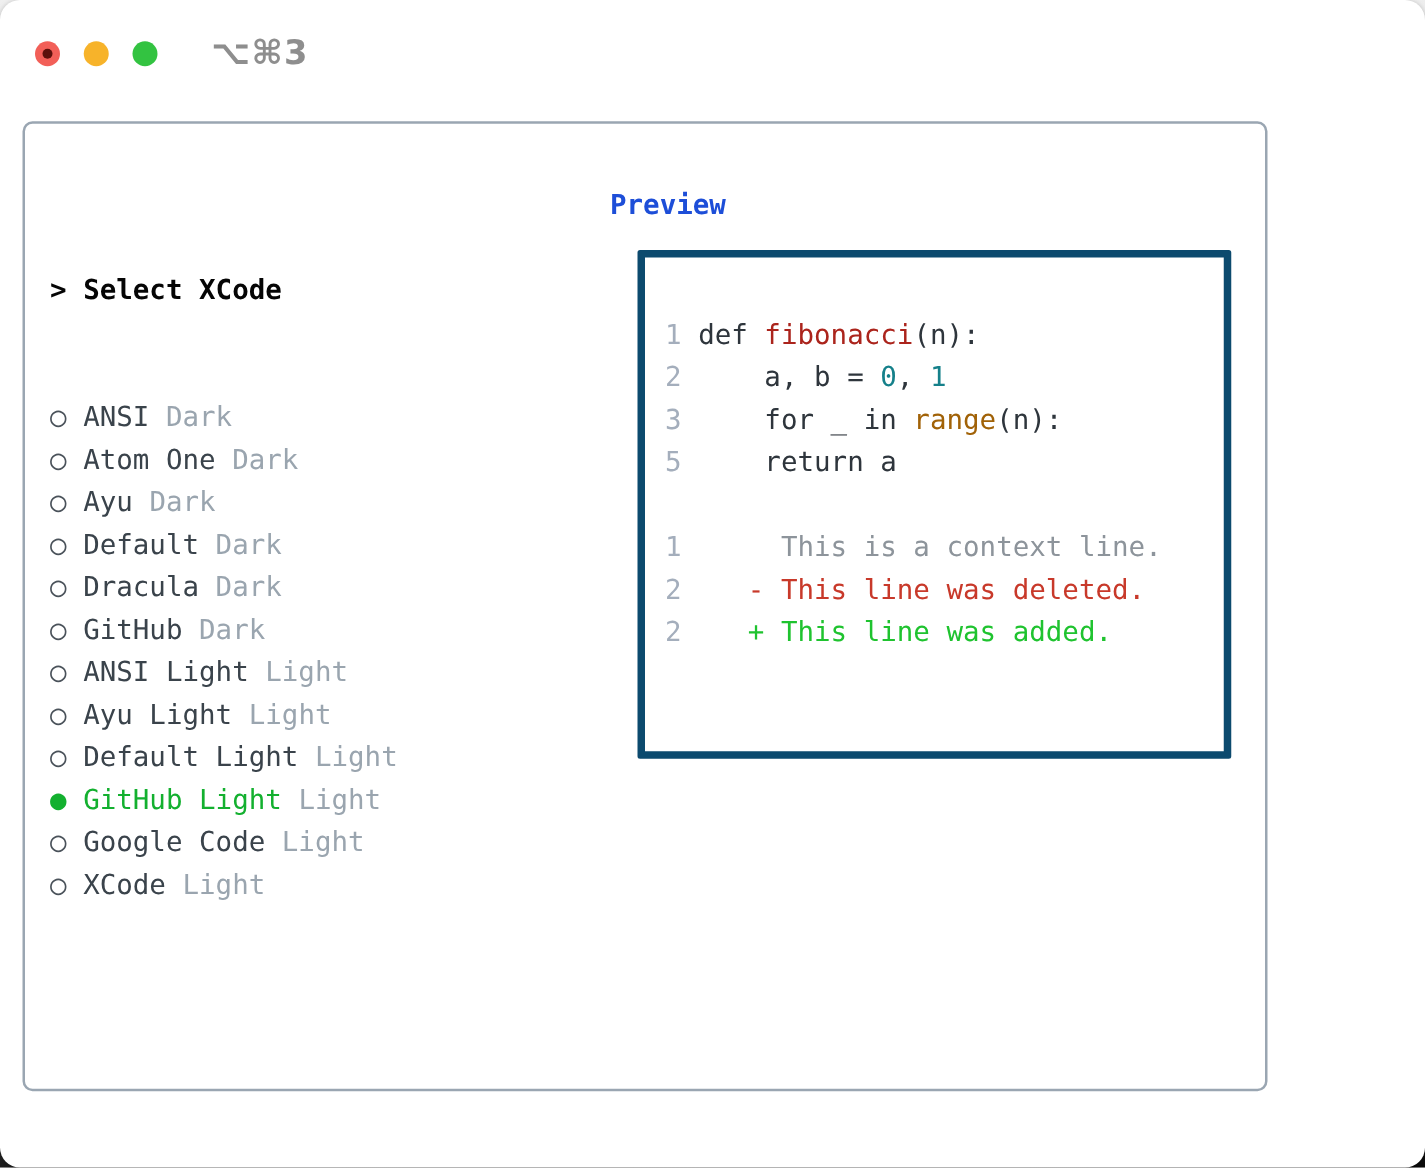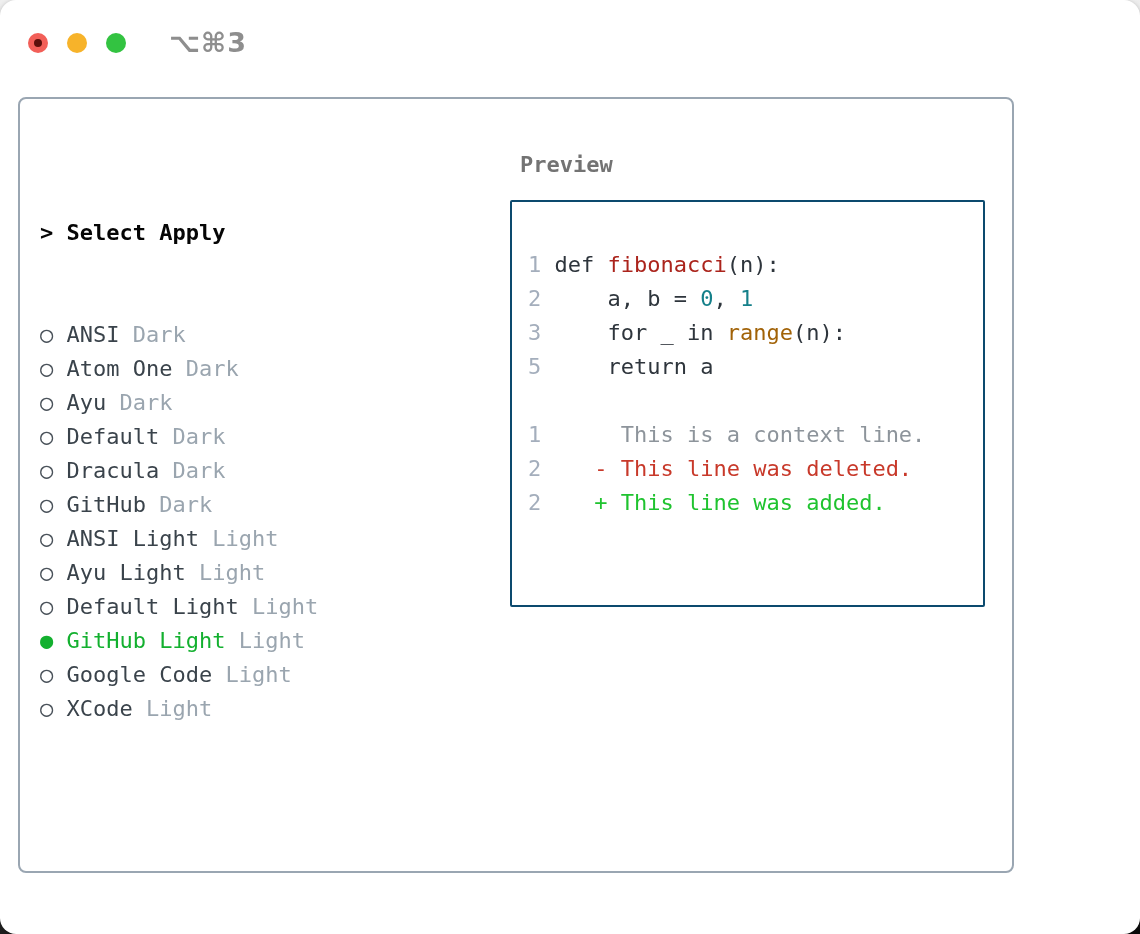--- a/index.html
+++ b/index.html
@@ -38,24 +38,24 @@
   .row { height:34px; white-space:pre; }
   .hdr-row { font-weight:700; color:#050505; }
   .bullet { color:#4a525a; }
   .bullet.sel { color:#13b02f; }
   .t-name { color:#3a434b; }
   .t-name.sel { color:#13b02f; }
   .t-variant { color:#9aa5af; }
   .apply-hdr { color:#0c0f12; }
 
   
-  .preview-label { position:absolute; left:500px; top:49px; font-weight:700; color:#737373; }
+  .preview-label { position:absolute; left:468px; top:49px; font-weight:700; color:#1d4ed8; }
   .preview-box {
     position:absolute; left:490px; top:101px; width:475px; height:407px;
-    border:2px solid #0c4a6e; border-radius:2px; background:#fff;
+    border:6px solid #0c4a6e; border-radius:2px; background:#fff;
     padding:46px 0 0 16px;
   }
   .code-line { height:34px; white-space:pre; }
   .tok-num   { color:#a4aebc; }
   .tok-plain { color:#2e353c; }
   .tok-fn    { color:#ab241c; }
   .tok-lit   { color:#15808a; }
   .tok-call  { color:#a16207; }
   .tok-ctx   { color:#8d949b;margin-top:48px; }
   .tok-del   { color:#c8392a; }
@@ -69,21 +69,21 @@
   <div class="titlebar">
     <span class="light light-red"></span>
     <span class="light light-yellow"></span>
     <span class="light light-green"></span>
     <span class="win-title">⌥⌘3</span>
   </div>
 
   <div class="main-box mono">
 
     <div class="left-pane">
-      <div class="row hdr-row"><span>&gt;</span><span> </span><span>Select Apply</span></div>
+      <div class="row hdr-row"><span>&gt;</span><span> </span><span>Select XCode</span></div>
       <div id="theme-list"><div class="row"><span class="bullet">○</span> <span class="t-name">ANSI</span> <span class="t-variant">Dark</span></div><div class="row"><span class="bullet">○</span> <span class="t-name">Atom One</span> <span class="t-variant">Dark</span></div><div class="row"><span class="bullet">○</span> <span class="t-name">Ayu</span> <span class="t-variant">Dark</span></div><div class="row"><span class="bullet">○</span> <span class="t-name">Default</span> <span class="t-variant">Dark</span></div><div class="row"><span class="bullet">○</span> <span class="t-name">Dracula</span> <span class="t-variant">Dark</span></div><div class="row"><span class="bullet">○</span> <span class="t-name">GitHub</span> <span class="t-variant">Dark</span></div><div class="row"><span class="bullet">○</span> <span class="t-name">ANSI Light</span> <span class="t-variant">Light</span></div><div class="row"><span class="bullet">○</span> <span class="t-name">Ayu Light</span> <span class="t-variant">Light</span></div><div class="row"><span class="bullet">○</span> <span class="t-name">Default Light</span> <span class="t-variant">Light</span></div><div class="row"><span class="bullet sel">●</span> <span class="t-name sel">GitHub Light</span> <span class="t-variant">Light</span></div><div class="row"><span class="bullet">○</span> <span class="t-name">Google Code</span> <span class="t-variant">Light</span></div><div class="row"><span class="bullet">○</span> <span class="t-name">XCode</span> <span class="t-variant">Light</span></div></div>
       <div class="row"></div>
       
       
       
     </div>
 
     <div class="preview-label mono">Preview</div>
     <div class="preview-box mono" id="preview-box">
         <div class="code-line"><span class="tok-num">1 </span><span class="tok-plain">def </span><span class="tok-fn">fibonacci</span><span class="tok-plain">(n):</span></div>

